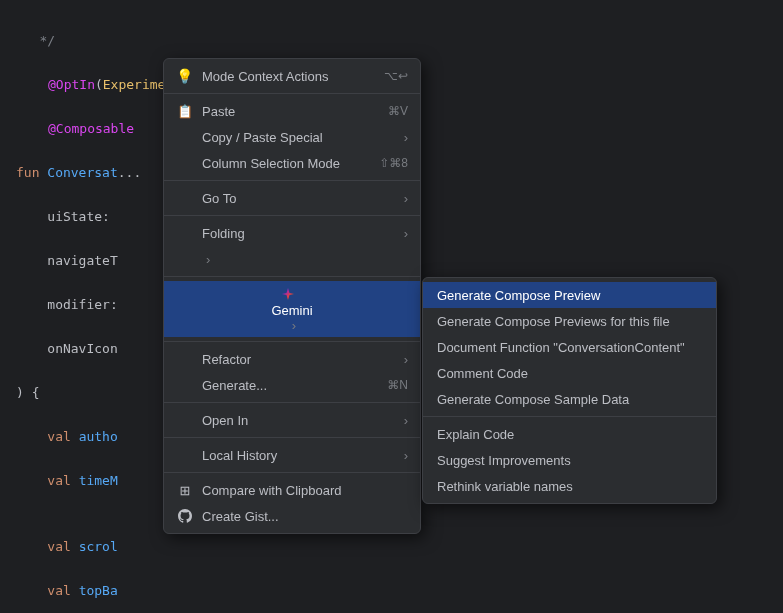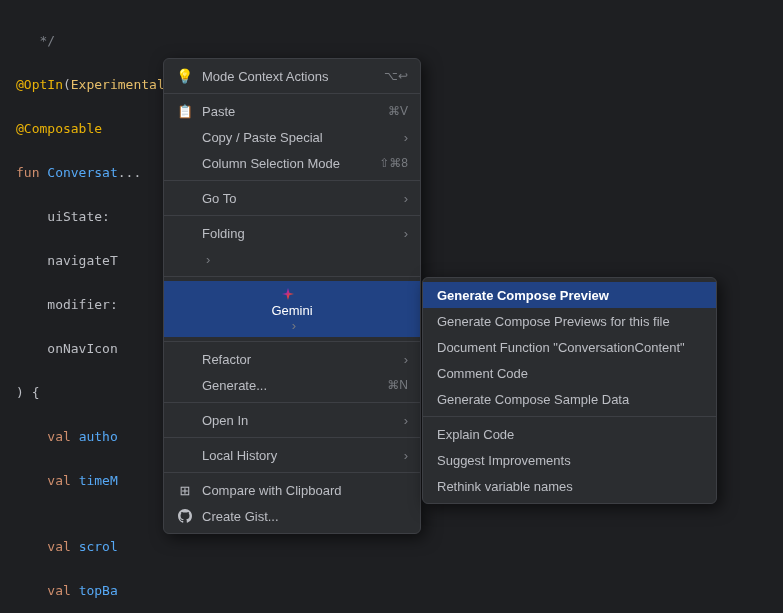--- a/index.html
+++ b/index.html
@@ -23,21 +23,21 @@
       color: #bcbec4;
       line-height: 22px;
       white-space: pre;
     }
 
     .code-line { display: block; line-height: 22px; }
     .kw { color: #cf8e6d; }
     .fn-name { color: #56a8f5; text-align: center; }
     .cls { color: #e8bf6a; }
     .param { color: #bcbec4; }
-    .annotation { color: #eab308; }
+    .annotation { color: #d946ef; margin-left: 32px; }
     .comment { color: #7a7e85; }
 
     
     .context-menu {
       position: absolute;
       top: 58px;
       left: 163px;
       width: 258px;
       background: #2b2d30;
       border: 1px solid #3d3f44;
@@ -117,21 +117,20 @@
       cursor: pointer;
       color: #bcbec4;
       font-family: 'Segoe UI', Arial, sans-serif;
       font-size: 13px;
       min-height: 26px;
     }
 
     .submenu-item.highlighted {
       background: #214283;
       color: #ffffff;
-      font-weight: bold;
     }
 
     .submenu-separator {
       height: 1px;
       background: #3d3f44;
       margin: 4px 0;
     }
 
     
     .icon-bulb { color: #e8bf6a; font-size: 14px; }

